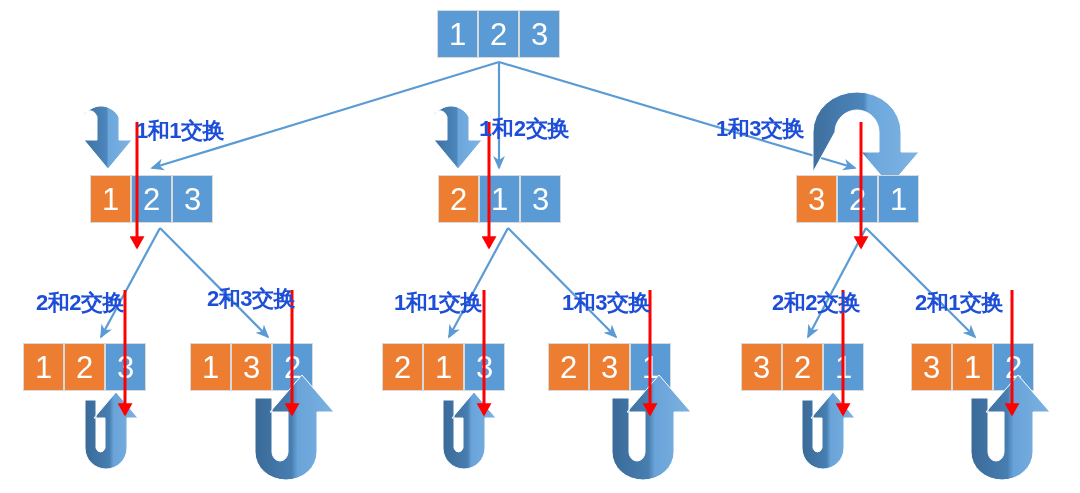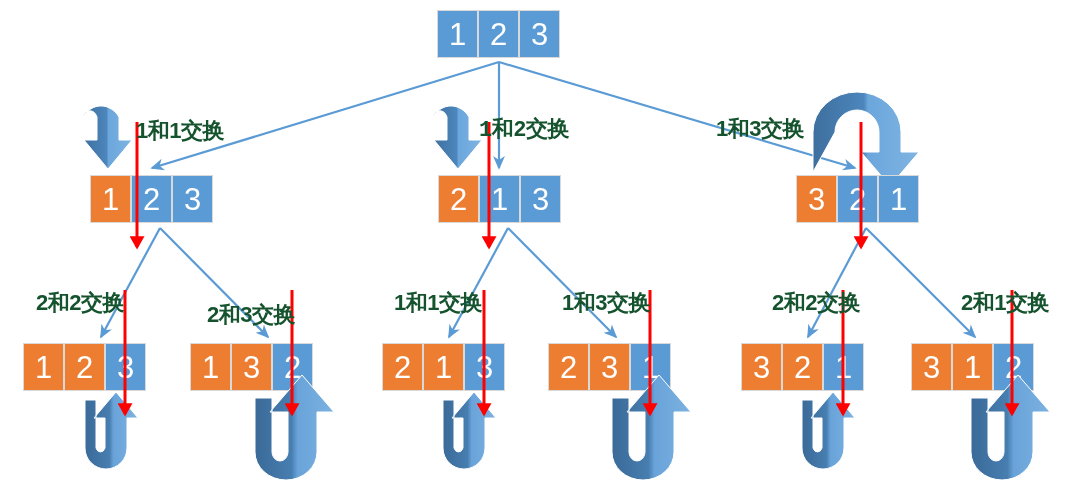--- a/index.html
+++ b/index.html
@@ -26,21 +26,21 @@
     letter-spacing:0;
   }
   .cell.blue{background:#5B9BD5;}
   .cell.orange{background:#ED7D31;}
 
   
   .swap-label{
     position:absolute;
     font-size:22px;
     font-weight:bold;
-    color:#14532d;
+    color:#1d4ed8;
     white-space:nowrap;
     line-height:1;
     letter-spacing:-0.5px;
   }
 
   
   svg.layer{position:absolute;left:0;top:0;width:1080px;height:493px;overflow:visible;}
   svg.layer.behind{z-index:1;}
   svg.layer.front{z-index:3;}
   .node,.swap-label{z-index:2;}
@@ -232,19 +232,19 @@
     <g>
       <line x1="1012" y1="290" x2="1012" y2="414" stroke="#FF0000" stroke-width="3" marker-end="url(#arw-red)"></line>
     </g>
   </svg>
 
   <div class="swap-label" style="left:136px;top:120px;">1和1交换</div>
   <div class="swap-label" style="left:479px;top:120px;font-family:Liberation Mono, monospace;">1和2交换</div>
   <div class="swap-label" style="left:716px;top:118px;">1和3交换</div>
 
   <div class="swap-label" style="left:36px;top:292px;">2和2交换</div>
-  <div class="swap-label" style="left:207px;top:304px;">2和3交换</div>
+  <div class="swap-label" style="left:207px;top:288px;">2和3交换</div>
   <div class="swap-label" style="left:394px;top:292px;">1和1交换</div>
   <div class="swap-label" style="left:562px;top:292px;">1和3交换</div>
   <div class="swap-label" style="left:772px;top:292px;">2和2交换</div>
-  <div class="swap-label" style="left:961px;top:292px;">2和1交换</div>
+  <div class="swap-label" style="left:915px;top:292px;">2和1交换</div>
 
 </div>
 
 </body></html>

